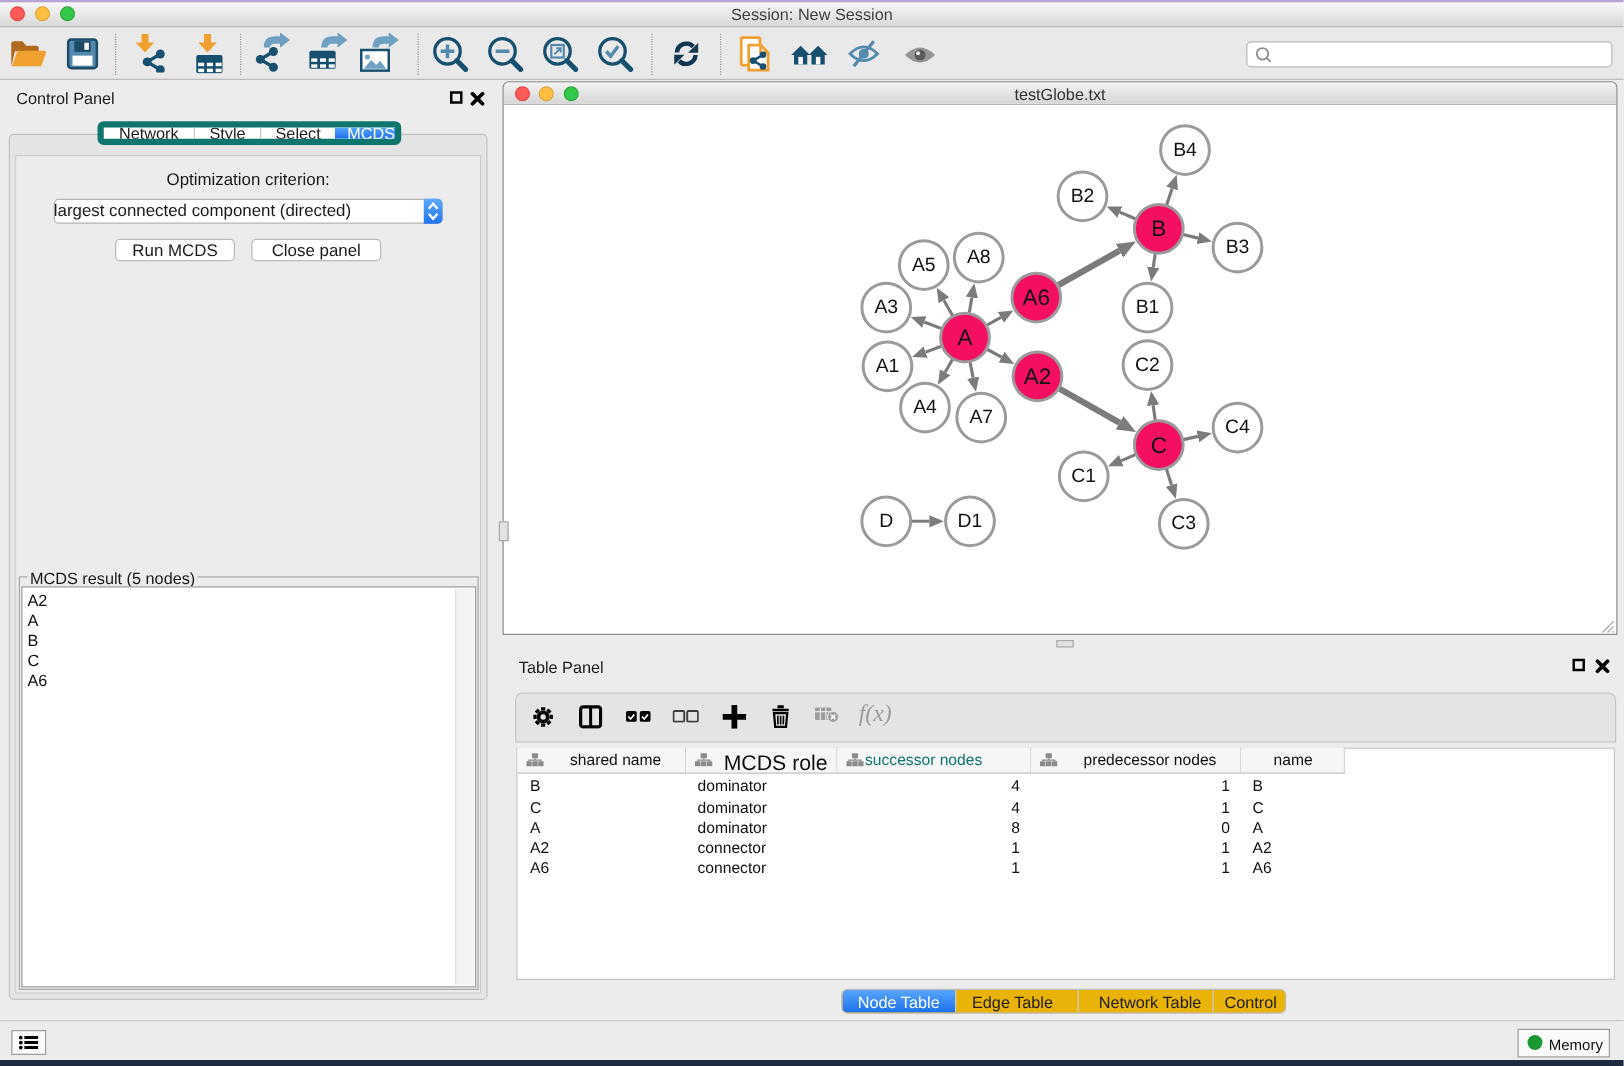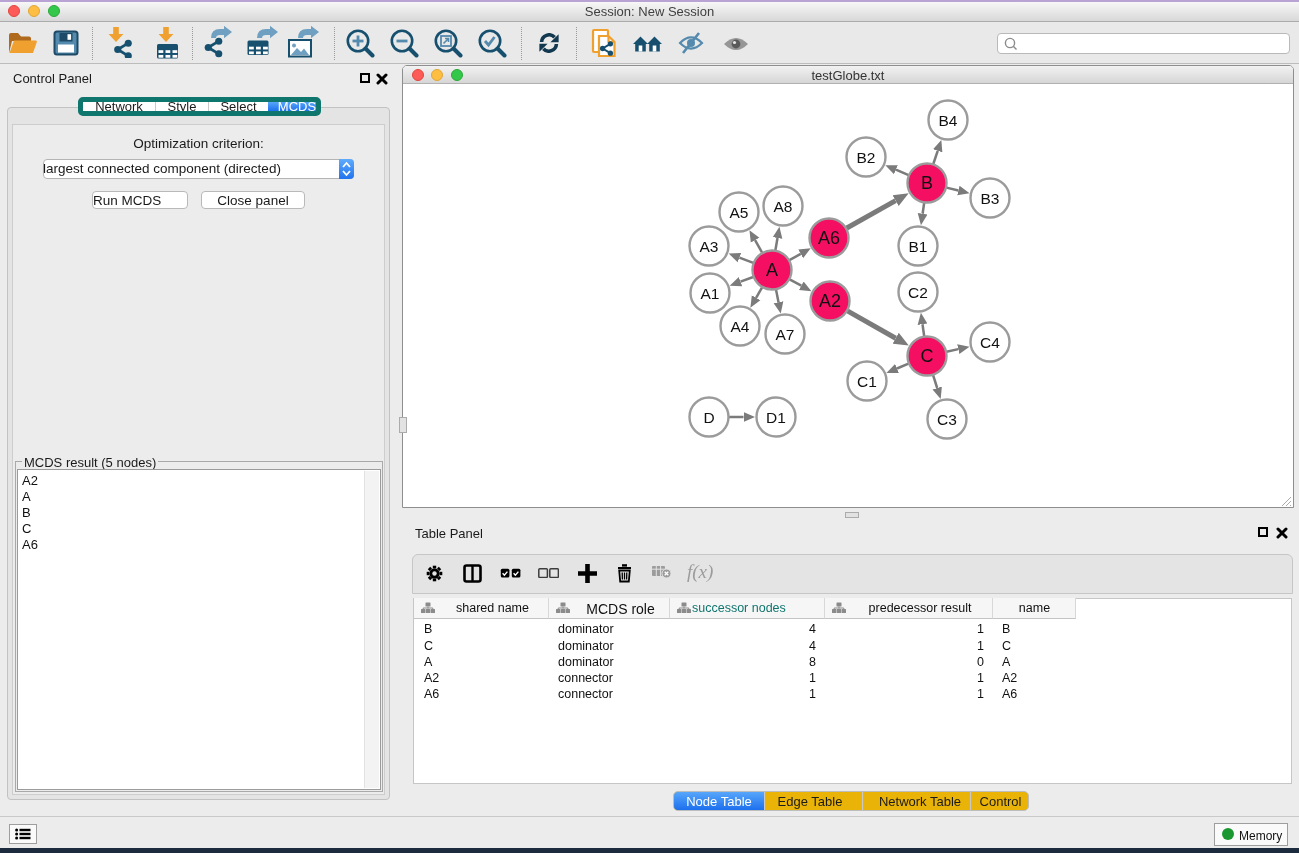--- a/index.html
+++ b/index.html
@@ -188,21 +188,21 @@
 </div>
 
 <div class="abs" style="left:12px;top:136px;width:373px;text-align:center;font-size:13.5px;color:#1a1a1a">Optimization criterion:</div>
 <div class="abs" style="left:43px;top:159px;width:311px;height:20px;background:#fff;border:1px solid #b4b4b4;border-radius:4px"></div>
 <div class="abs" style="left:43px;top:159px;width:297px;height:20px;text-align:left;font-size:13.5px;color:#1a1a1a;line-height:19px">largest connected component (directed)</div>
 <div class="abs" style="left:339px;top:159px;width:15px;height:20px;background:linear-gradient(#5fabfc,#2173ef);border-radius:0 4px 4px 0"></div>
 <svg class="ic" style="left:339px;top:159px" width="15" height="20" viewBox="0 0 15 20">
     <path d="M4,8 l3.5,-4 l3.5,4 M4,12 l3.5,4 l3.5,-4" fill="none" stroke="#fff" stroke-width="1.8"></path>
   </svg>
 
-<div class="abs" style="left:92px;top:191px;width:96px;height:18px;background:#fff;border:1px solid #b9b9b9;border-radius:4px;text-align:left;font-size:13.5px;color:#1a1a1a;line-height:17px">Run MCDS</div>
+<div class="abs" style="left:92px;top:191px;width:96px;height:18px;background:#fff;border:1px solid #b9b9b9;border-radius:4px;text-align:center;font-size:13.5px;color:#1a1a1a;line-height:17px">Run MCDS</div>
 <div class="abs" style="left:201px;top:191px;width:104px;height:18px;background:#fff;border:1px solid #b9b9b9;border-radius:4px;text-align:center;font-size:13.5px;color:#1a1a1a;line-height:17px">Close panel</div>
 
 <div class="abs" style="left:15px;top:461px;width:368px;height:331px;border:1px solid #a9a9a9"></div>
 <div class="abs" style="left:22px;top:455px;background:#ececec;font-size:13px;color:#1a1a1a;padding:0 2px">MCDS result (5 nodes)</div>
 <div class="abs" style="left:17px;top:469px;width:364px;height:321px;background:#fff;border:1px solid #9b9b9b"></div>
 <div class="abs" style="left:364px;top:471px;width:15px;height:317px;background:#f3f3f3;border-left:1px solid #e2e2e2"></div>
 <div class="abs" style="left:22px;top:473px;width:200px;font-size:13px;color:#111;line-height:16.1px">A2<br>A<br>B<br>C<br>A6</div>
 
 <div class="abs" style="left:402px;top:65px;width:892px;height:443px;background:#fff;border:1px solid #8e8e8e;border-radius:5px 5px 0 0"></div>
 <div class="abs" style="left:403px;top:66px;width:890px;height:18px;background:linear-gradient(#f2f2f2,#d6d6d6);border-bottom:1px solid #b1b1b1;border-radius:4px 4px 0 0"></div>
@@ -379,21 +379,21 @@
     <g fill="#8b8b8b">
       <rect x="4.5" y="0.5" width="5" height="4" rx="0.5"></rect>
       <rect x="0" y="7" width="4.4" height="4" rx="0.5"></rect>
       <rect x="4.8" y="7" width="4.4" height="4" rx="0.5"></rect>
       <rect x="9.6" y="7" width="4.4" height="4" rx="0.5"></rect>
     </g>
     <g stroke="#8b8b8b" stroke-width="1" fill="none">
       <path d="M7,4.5 v2 M2.2,7 v-1 h9.6 v1"></path>
     </g>
   </svg>
-<div class="abs" style="left:571px;top:601px;width:99px;text-align:center;font-size:14px;color:#111">MCDS role</div>
+<div class="abs" style="left:571px;top:601px;width:99px;text-align:center;font-size:17px;color:#111">MCDS role</div>
 <div class="abs" style="left:670px;top:598px;width:155px;height:21px;background:#f6f6f6;border-right:1px solid #d8d8d8;border-bottom:1px solid #c4c4c4"></div>
 <svg class="ic" style="left:677px;top:602px" width="14" height="12" viewBox="0 0 14 12">
     <g fill="#8b8b8b">
       <rect x="4.5" y="0.5" width="5" height="4" rx="0.5"></rect>
       <rect x="0" y="7" width="4.4" height="4" rx="0.5"></rect>
       <rect x="4.8" y="7" width="4.4" height="4" rx="0.5"></rect>
       <rect x="9.6" y="7" width="4.4" height="4" rx="0.5"></rect>
     </g>
     <g stroke="#8b8b8b" stroke-width="1" fill="none">
       <path d="M7,4.5 v2 M2.2,7 v-1 h9.6 v1"></path>
@@ -405,21 +405,21 @@
     <g fill="#8b8b8b">
       <rect x="4.5" y="0.5" width="5" height="4" rx="0.5"></rect>
       <rect x="0" y="7" width="4.4" height="4" rx="0.5"></rect>
       <rect x="4.8" y="7" width="4.4" height="4" rx="0.5"></rect>
       <rect x="9.6" y="7" width="4.4" height="4" rx="0.5"></rect>
     </g>
     <g stroke="#8b8b8b" stroke-width="1" fill="none">
       <path d="M7,4.5 v2 M2.2,7 v-1 h9.6 v1"></path>
     </g>
   </svg>
-<div class="abs" style="left:847px;top:601px;width:146px;text-align:center;font-size:12.5px;color:#111">predecessor result</div>
+<div class="abs" style="left:847px;top:601px;width:146px;text-align:center;font-size:12.5px;color:#111">predecessor nodes</div>
 <div class="abs" style="left:993px;top:598px;width:83px;height:21px;background:#f6f6f6;border-right:1px solid #d8d8d8;border-bottom:1px solid #c4c4c4"></div>
 <div class="abs" style="left:993px;top:601px;width:83px;text-align:center;font-size:12.5px;color:#111">name</div>
 <div class="abs" style="left:424px;top:622px;font-size:12.5px;color:#111">B</div>
 <div class="abs" style="left:558px;top:622px;font-size:12.5px;color:#111">dominator</div>
 <div class="abs" style="left:670px;top:622px;width:146px;text-align:right;font-size:12.5px;color:#111">4</div>
 <div class="abs" style="left:825px;top:622px;width:159px;text-align:right;font-size:12.5px;color:#111">1</div>
 <div class="abs" style="left:1002px;top:622px;font-size:12.5px;color:#111">B</div>
 <div class="abs" style="left:424px;top:639px;font-size:12.5px;color:#111">C</div>
 <div class="abs" style="left:558px;top:639px;font-size:12.5px;color:#111">dominator</div>
 <div class="abs" style="left:670px;top:639px;width:146px;text-align:right;font-size:12.5px;color:#111">4</div>

